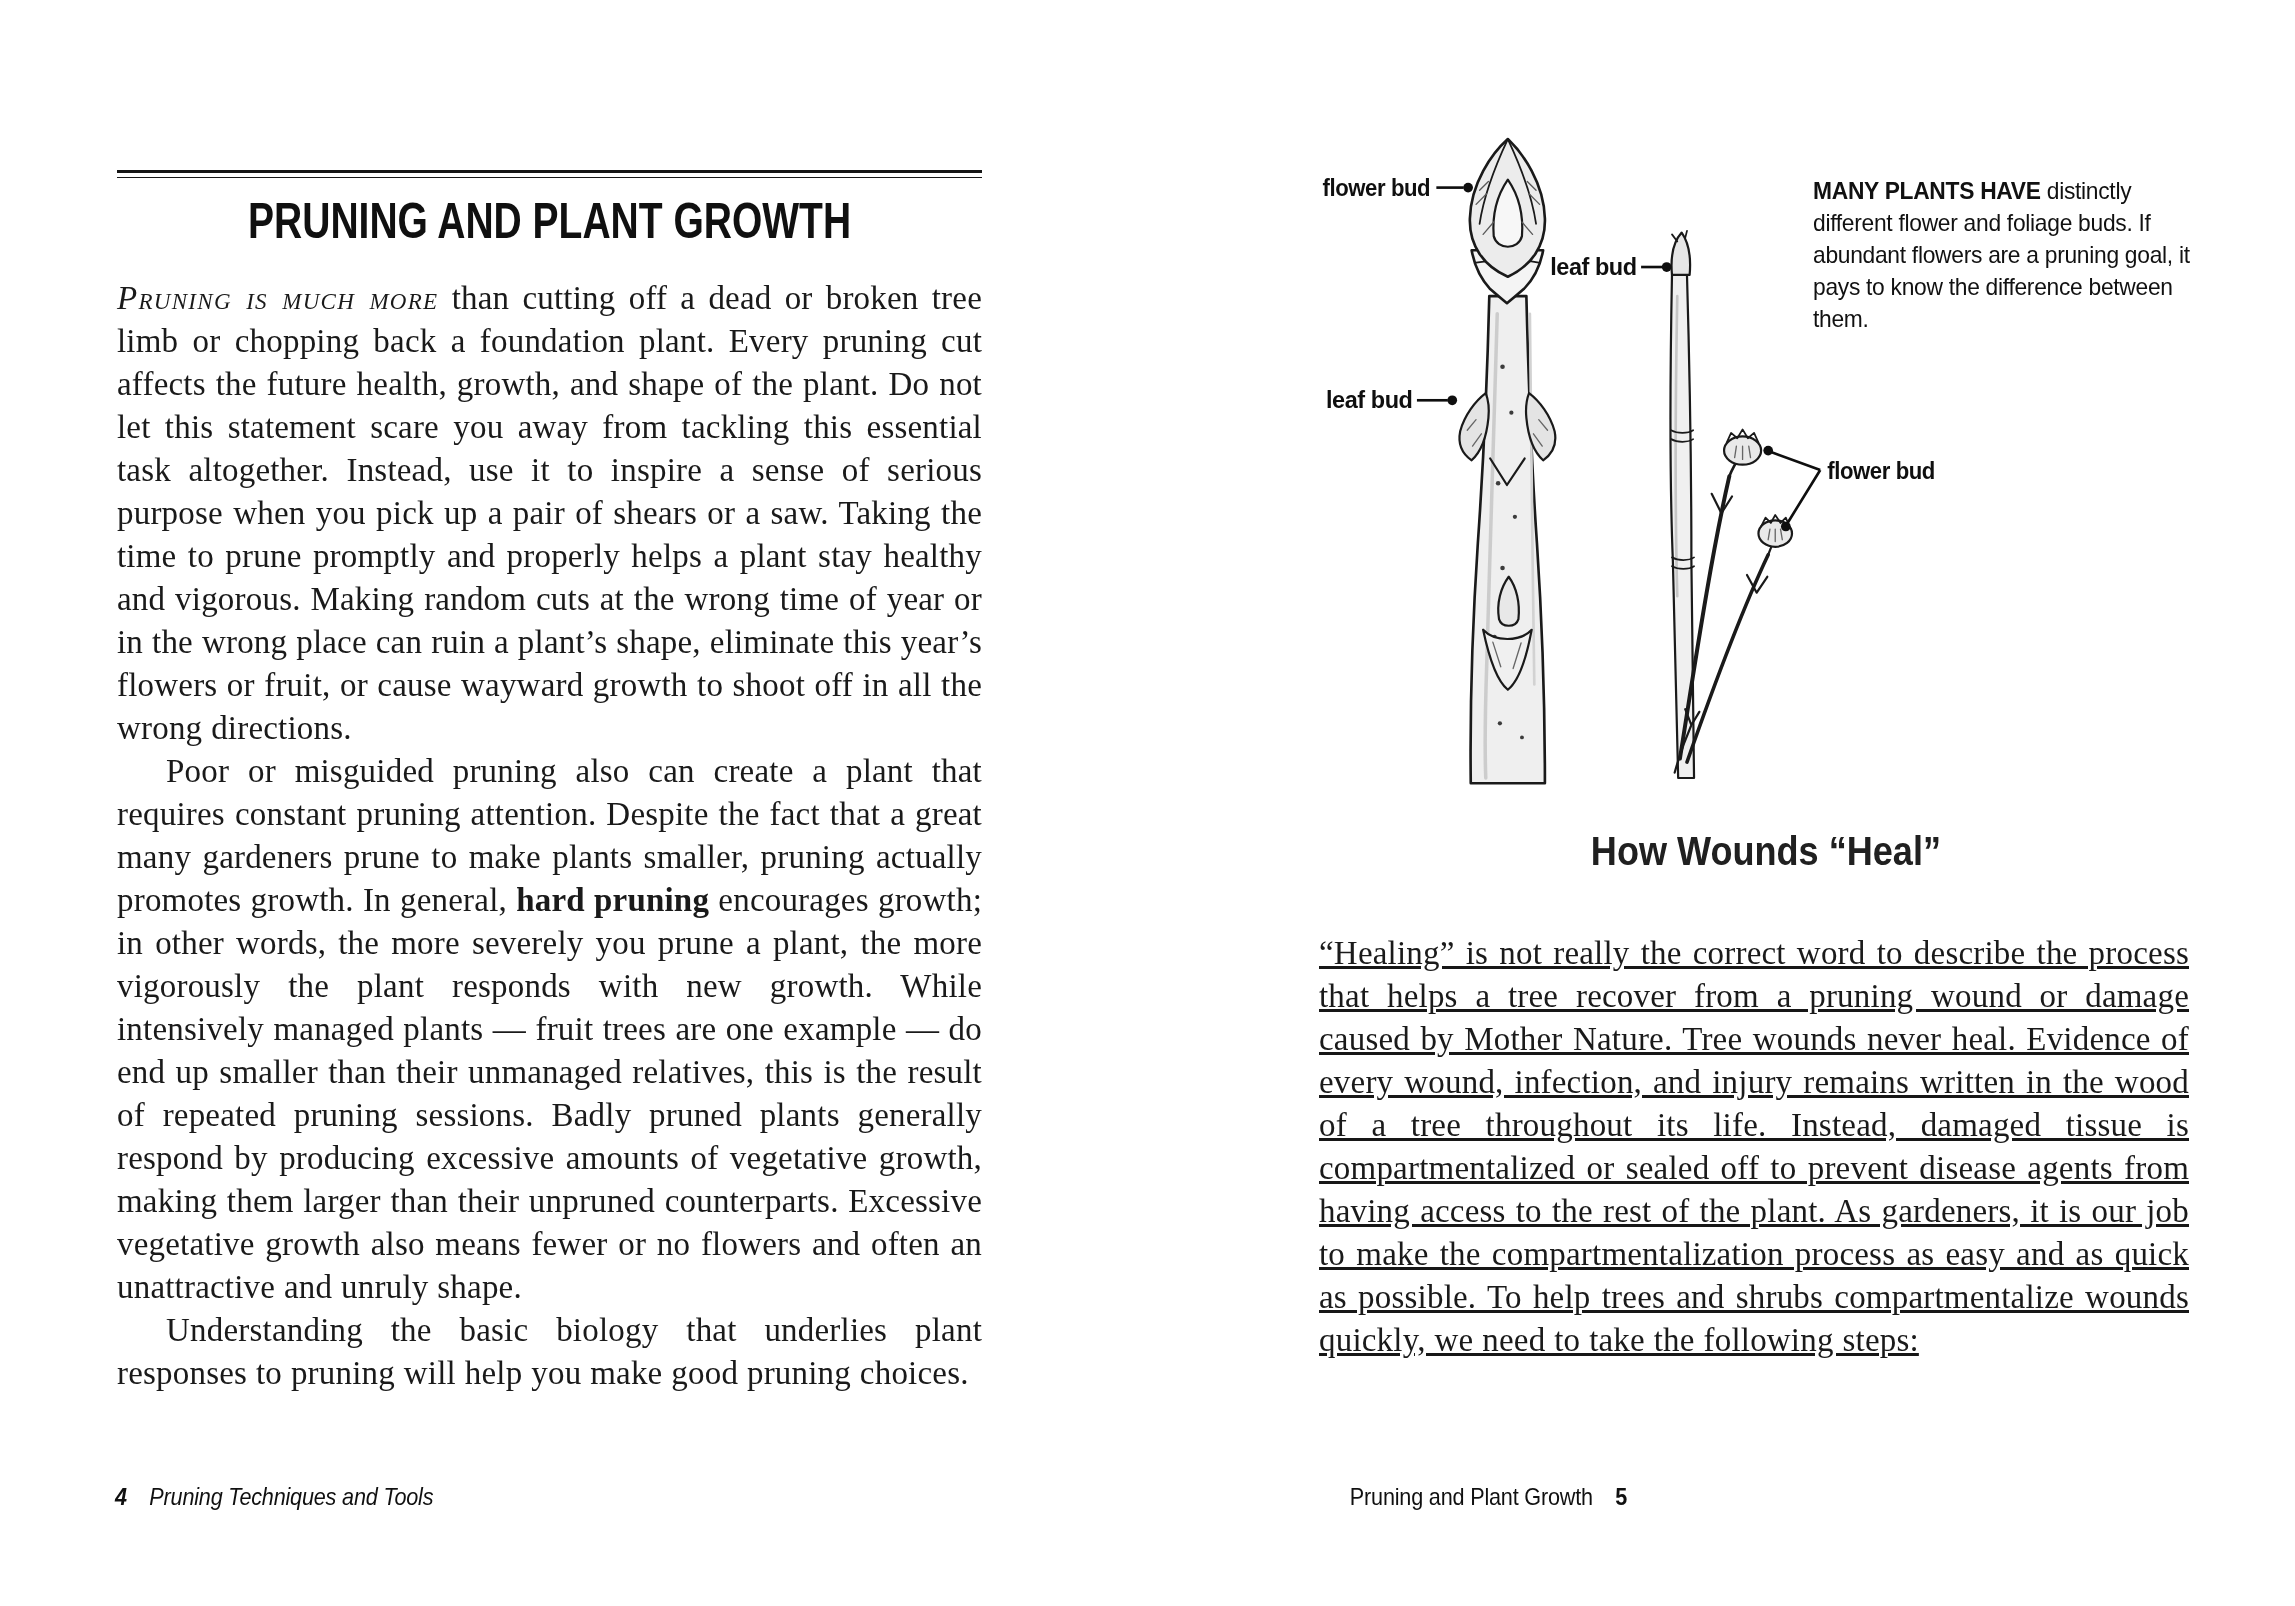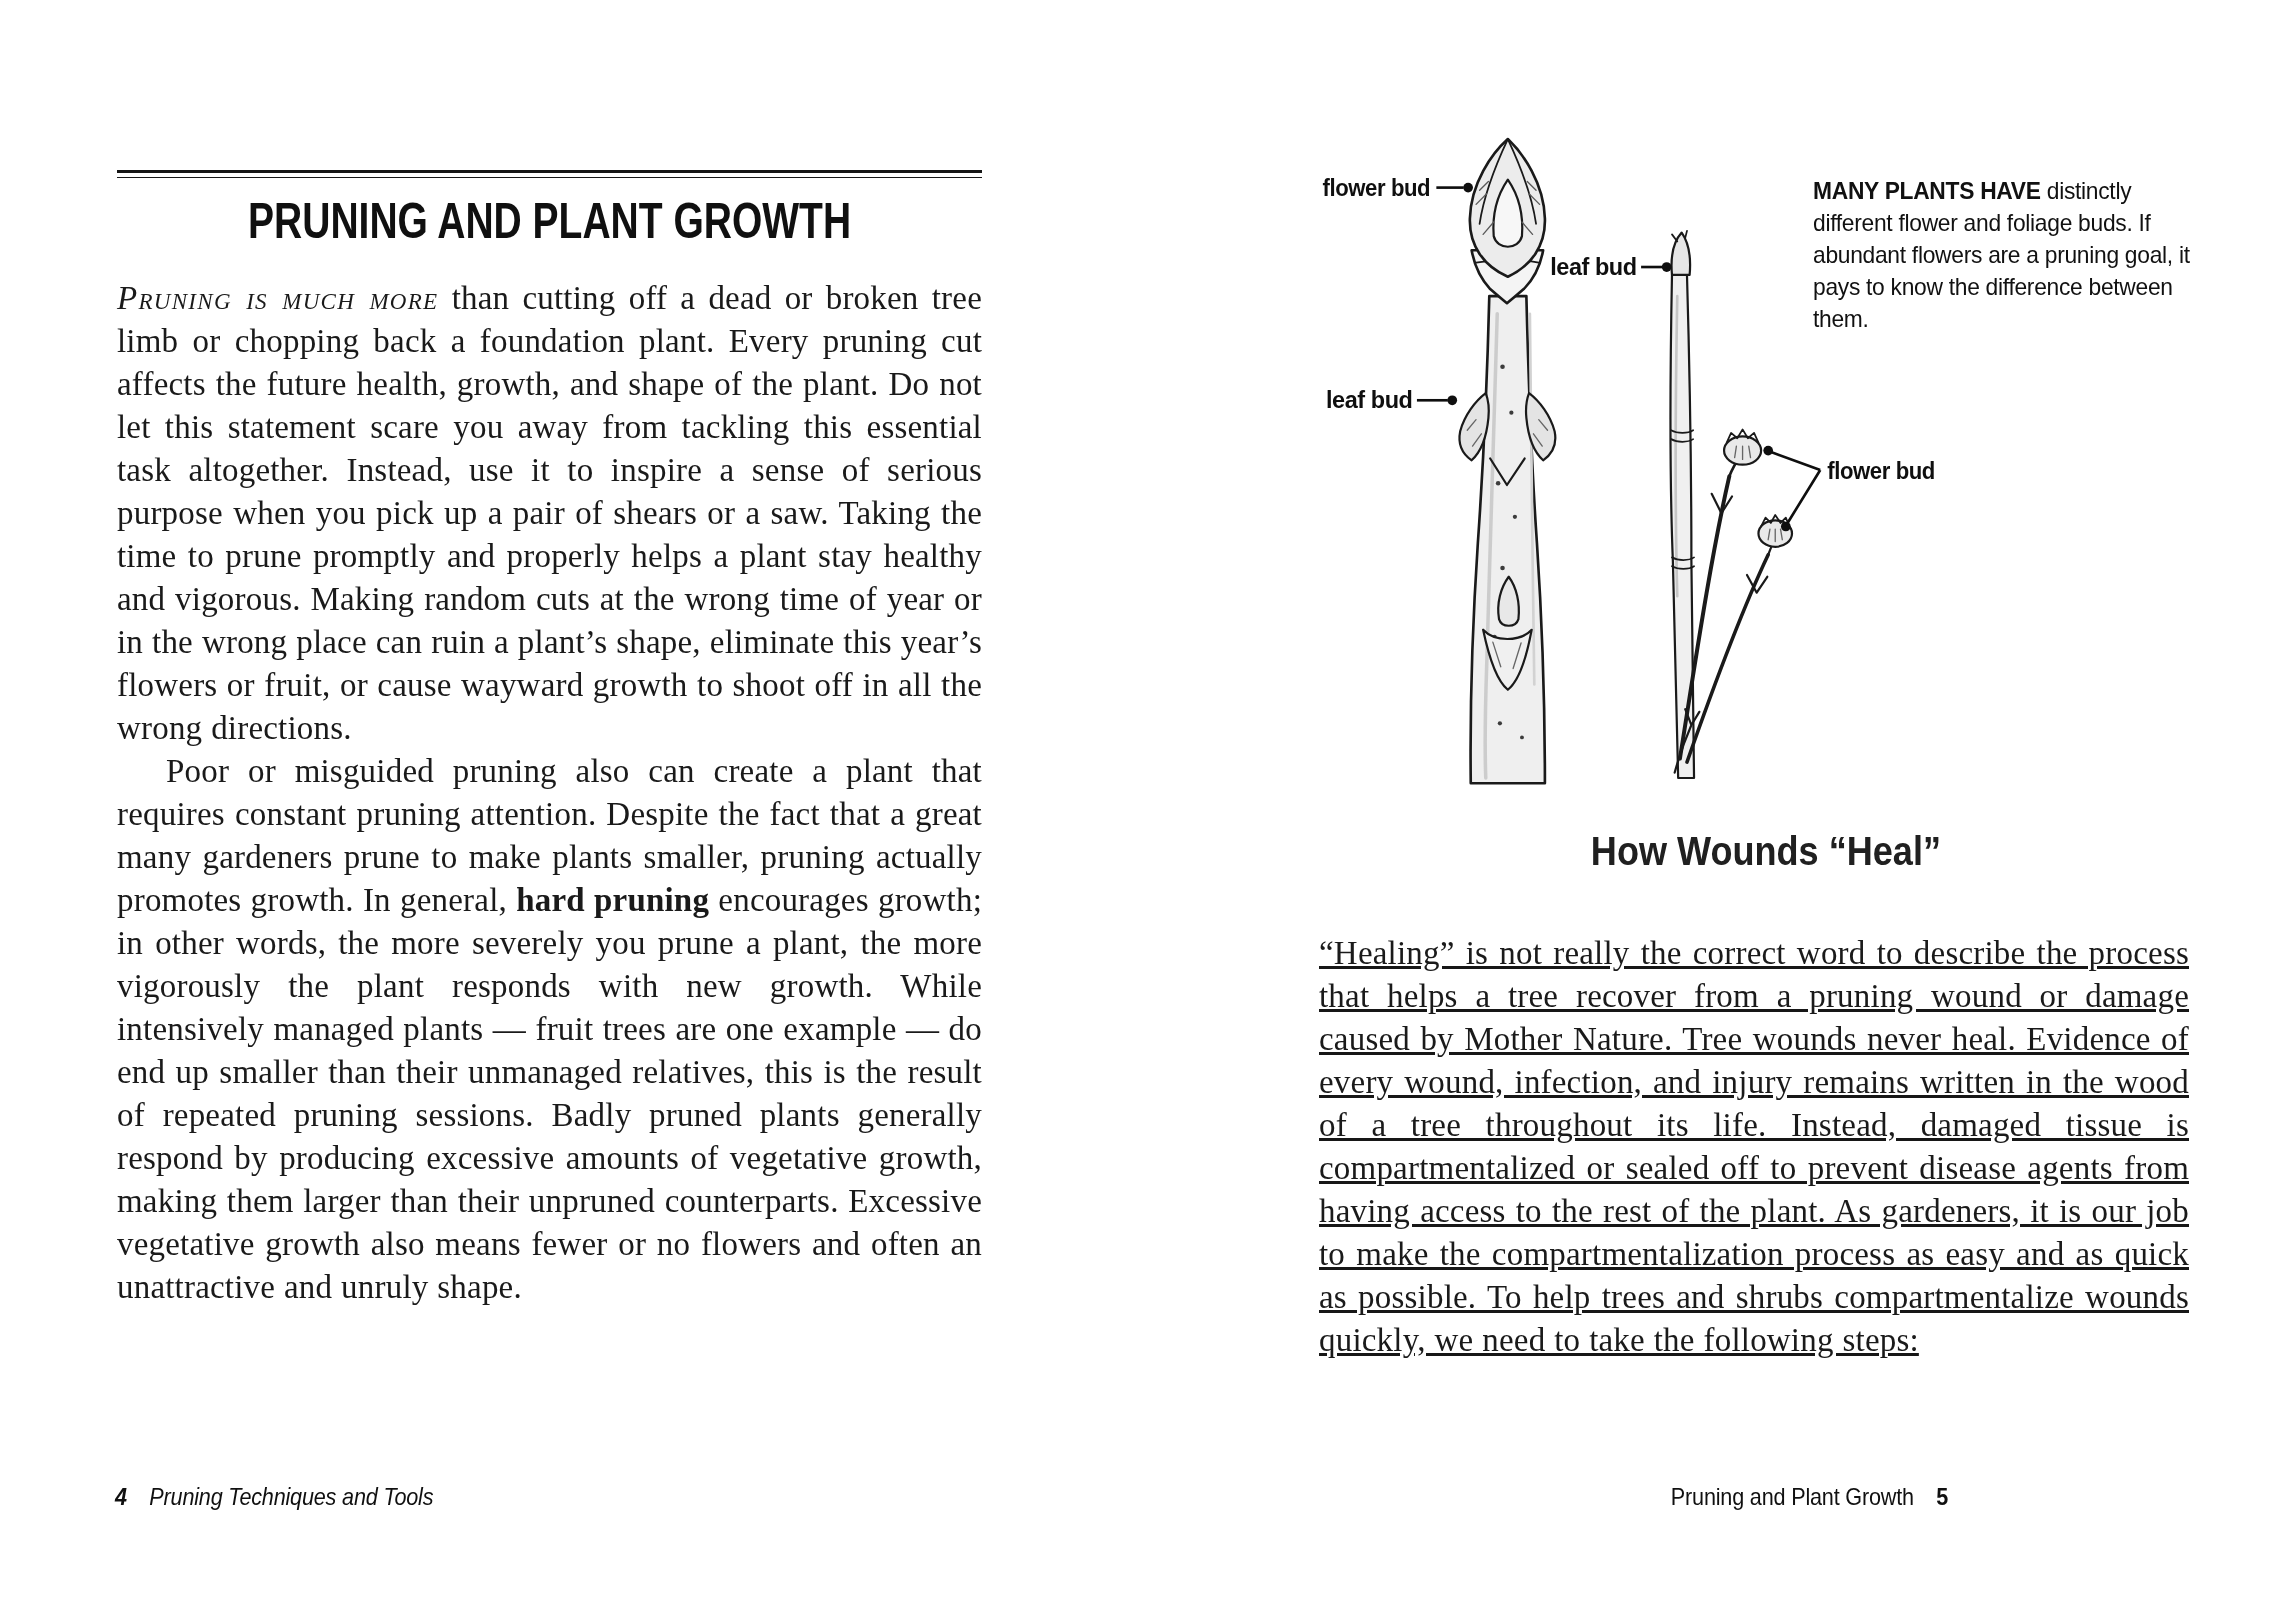--- a/index.html
+++ b/index.html
@@ -38,21 +38,21 @@
     font-family:"Liberation Sans",sans-serif;font-weight:bold;font-size:41px;
     color:#202020;white-space:nowrap;
   }
   .page-right-body{position:absolute;left:1319px;top:932px;width:870px;text-decoration:underline;}
   
   .footer{
     position:absolute;top:1483px;font-family:"Liberation Sans",sans-serif;
     font-size:24px;color:#101010;letter-spacing:-0.2px;white-space:nowrap;
   }
   .footer-left{left:115px;font-style:italic;}
-  .footer-right{left:1359px;width:870px;text-align:center;}
+  .footer-right{left:1319px;width:870px;text-align:left;}
   .fsqueeze{display:inline-block;transform:scaleX(0.9);}
   .footer-left .fsqueeze{transform-origin:0 50%;}
   .footer-right .fsqueeze{transform-origin:100% 50%;}
   .pgnum{font-weight:bold;}
   .footer-left .pgnum{margin-right:25px;}
   .footer-right .pgnum{margin-left:25px;}
   
   .figure-svg{position:absolute;left:1280px;top:102px;}
   .fig-label{
     font-family:"Liberation Sans",sans-serif;font-weight:bold;font-size:27px;
@@ -60,20 +60,21 @@
   }
 </style>
 </head>
 <body>
 
 <div class="page-left">
   <div class="rule"></div>
   <h1 class="page-title"><span class="squeeze">PRUNING AND PLANT GROWTH</span></h1>
   <p class="body"><span class="run-smallcaps">Pruning is much more</span><span> than cutting off a dead or broken tree limb or chopping back a foundation plant. Every pruning cut affects the future health, growth, and shape of the plant. Do not let this statement scare you away from tackling this essential task altogether. Instead, use it to inspire a sense of serious purpose when you pick up a pair of shears or a saw. Taking the time to prune promptly and properly helps a plant stay healthy and vigorous. Making random cuts at the wrong time of year or in the wrong place can ruin a plant’s shape, eliminate this year’s flowers or fruit, or cause wayward growth to shoot off in all the wrong directions.</span></p>
   <p class="body indent"><span>Poor or misguided pruning also can create a plant that requires constant pruning attention. Despite the fact that a great many gardeners prune to make plants smaller, pruning actually promotes growth. In general, </span><span class="run-bold">hard pruning</span><span> encourages growth; in other words, the more severely you prune a plant, the more vigorously the plant responds with new growth. While intensively managed plants — fruit trees are one example — do end up smaller than their unmanaged relatives, this is the result of repeated pruning sessions. Badly pruned plants generally respond by producing excessive amounts of vegetative growth, making them larger than their unpruned counterparts. Excessive vegetative growth also means fewer or no flowers and often an unattractive and unruly shape.</span></p>
+  <p class="body indent"><span>Understanding the basic biology that underlies plant responses to pruning will help you make good pruning choices.</span></p>
 </div>
 
 <div class="footer footer-left">
   <span class="fsqueeze"><span class="pgnum">4</span><span>Pruning Techniques and Tools</span></span>
 </div>
 
 <svg class="figure-svg" width="671" height="706" viewBox="0 0 760 800" xmlns="http://www.w3.org/2000/svg">
 
   <g stroke-linecap="round" stroke-linejoin="round">
     <path d="M237,220 C235,300 231,400 224,500 C218,590 215,690 216,772 L300,772 C300,690 297,590 291,500 C284,400 281,300 279,220 Z" fill="#efefef" stroke="#1a1a1a" stroke-width="3"></path>

